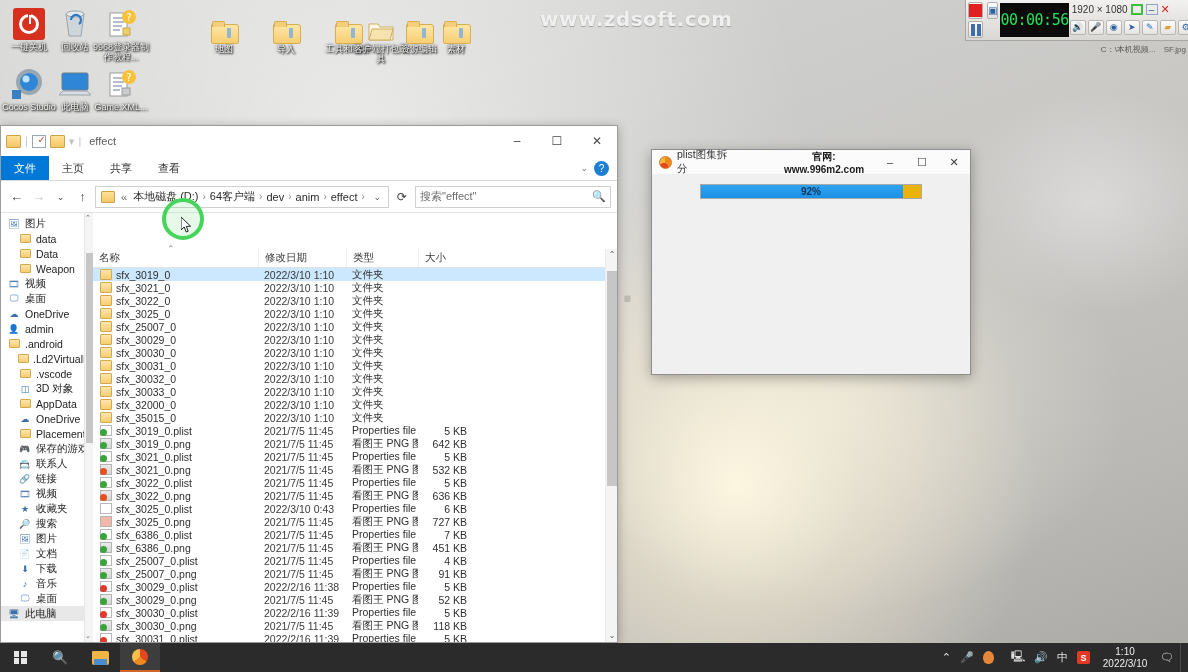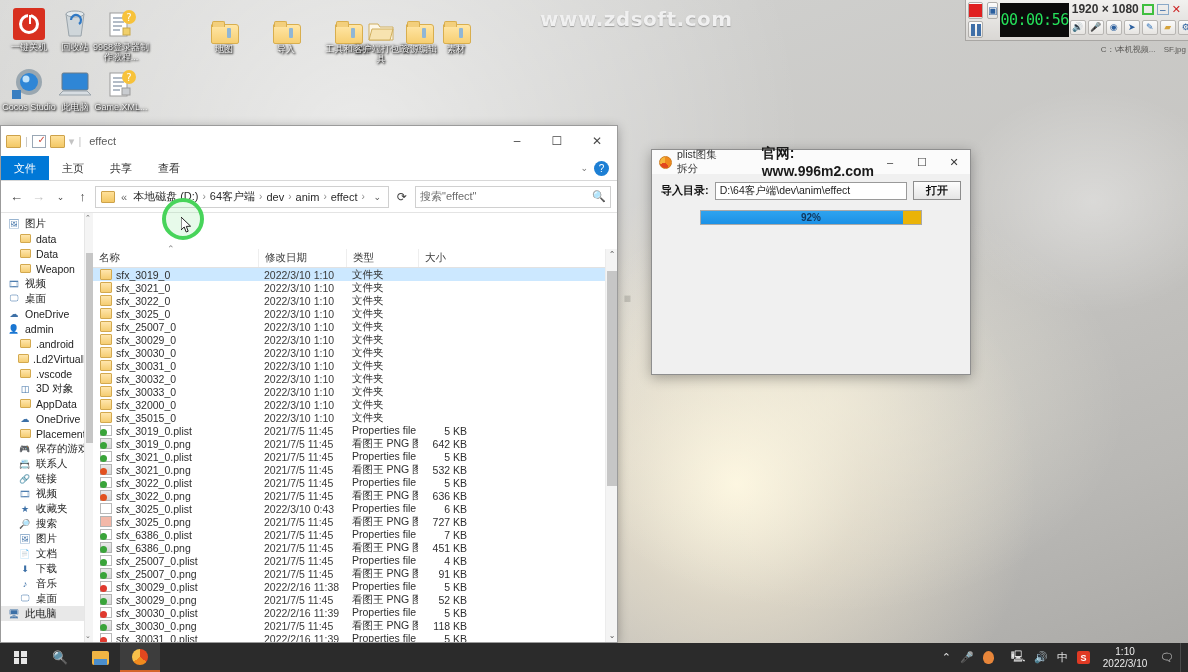--- a/index.html
+++ b/index.html
@@ -70,21 +70,21 @@
   .sq-red{ width:13px; height:13px; background:#e02020; }
   .pause{ display:flex; gap:2px; }
   .pause i{ width:4px; height:12px; background:#3f6fa8; display:block; }
   #recorder .timer{
     width:70px; background:#0b0b0b; color:#25e05a; margin:3px 0;
     font-family:"DejaVu Sans Mono",monospace; font-size:15px; letter-spacing:-.5px;
     display:flex; align-items:center; justify-content:center;
   }
   #recorder .rightgrp{ flex:1; display:flex; flex-direction:column; padding:2px 1px; }
   #recorder .res{ height:14px; display:flex; align-items:center; gap:3px; padding-left:2px; }
-  #recorder .res .txt{ font-size:12px; color:#333;font-weight:bold; }
+  #recorder .res .txt{ font-size:10px; color:#333; }
   #recorder .greenbox{ width:12px; height:11px; border:2px solid #3fbf3f; }
   #recorder .minus{ width:12px; height:11px; border:1px solid #8aa9c8; color:#2b5f9e;
      display:flex; align-items:center; justify-content:center; font-size:10px; line-height:9px;}
   #recorder .xred{ color:#cc2222; font-weight:bold; font-size:11px; }
   #recorder .icrow{ flex:1; display:flex; align-items:center; gap:2px; }
   .mini{ width:16px; height:15px; border:1px solid #b8b6b3; background:linear-gradient(#fbfbfb,#e6e4e1);
     display:flex; align-items:center; justify-content:center; font-size:9px; color:#2b5f9e; border-radius:2px; }
   #rec-note{ position:absolute; top:44px; right:2px; font-size:8px; color:#5a5956; }
 
   
@@ -195,21 +195,21 @@
   #plist-dlg{
     position:absolute; left:651px; top:149px; width:320px; height:226px;
     background:#f0f0f0; border:1px solid #8e8e8e; box-shadow:0 3px 12px rgba(0,0,0,.3);
     display:flex; flex-direction:column;
   }
   .dlg-title{ height:24px; display:flex; align-items:center; background:#fbfbfb; }
   .dlg-logo{ width:13px; height:13px; margin:0 5px 0 7px; border-radius:50%;
      background:conic-gradient(#f08a1e 0 40%, #e2471f 40% 70%, #f5b73c 70% 100%);
      border:1px solid #cf7b1d; flex:none;}
   .dlg-name{ font-size:10.5px; color:#333; }
-  .dlg-site{ margin-left:40px; font-size:14px; color:#1a1a1a; font-weight:bold; }
+  .dlg-site{ margin-left:40px; font-size:10px; color:#1a1a1a; font-weight:bold;text-align:center; }
   .dlg-wb{ margin-left:auto; display:flex; }
   .dwb{ width:32px; height:24px; display:flex; align-items:center; justify-content:center;
         color:#3a3a3a; font-size:11px; }
   .dlg-row1{ display:flex; align-items:center; padding:7px 9px 0 9px; gap:6px; }
   .dlg-lbl{ font-size:11px; color:#111; font-weight:bold; white-space:nowrap; }
   .dlg-input{ flex:1; height:18px; background:#fff; border:1px solid #9a9a9a;
      display:flex; align-items:center; padding:0 4px; font-size:10.5px; color:#1c1c1c; }
   .dlg-open{ width:48px; height:19px; background:linear-gradient(#fdfdfd,#e5e5e5);
      border:1px solid #8d8d8d; display:flex; align-items:center; justify-content:center;
      font-size:11px; font-weight:bold; color:#111; }
@@ -520,21 +520,21 @@
             <span>桌面</span>
           </div>
           <div class="nitem" style="padding-left: 6px;">
             <span class="nicon" style="color: rgb(59, 111, 166);">☁</span>
             <span>OneDrive</span>
           </div>
           <div class="nitem" style="padding-left: 6px;">
             <span class="nicon" style="color: rgb(59, 111, 166);">👤</span>
             <span>admin</span>
           </div>
-          <div class="nitem" style="padding-left: 17px;">
+          <div class="nitem" style="padding-left: 6px;">
             <span class="nicon">
               <span class="nsq nf"></span>
             </span>
             <span>.android</span>
           </div>
           <div class="nitem" style="padding-left: 17px;">
             <span class="nicon">
               <span class="nsq nf"></span>
             </span>
             <span>.Ld2VirtualBo</span>
@@ -923,25 +923,20 @@
     <span class="dlg-logo"></span>
     <span class="dlg-name">plist图集拆分</span>
     <span class="dlg-site">官网: www.996m2.com</span>
     <div class="dlg-wb">
       <div class="dwb">–</div>
       <div class="dwb">☐</div>
       <div class="dwb">✕</div>
     </div>
   </div>
 
-  <div class="dlg-row1">
-    <span class="dlg-lbl">导入目录:</span>
-    <span class="dlg-input">D:\64客户端\dev\anim\effect</span>
-    <span class="dlg-open">打开</span>
-  </div>
 
 
   <div class="dlg-prog">
     <div class="fill" id="progfill" style="width: 92%;"></div>
     <div class="pct">92%</div>
   </div>
 
 </div>
 
 <div id="taskbar">

